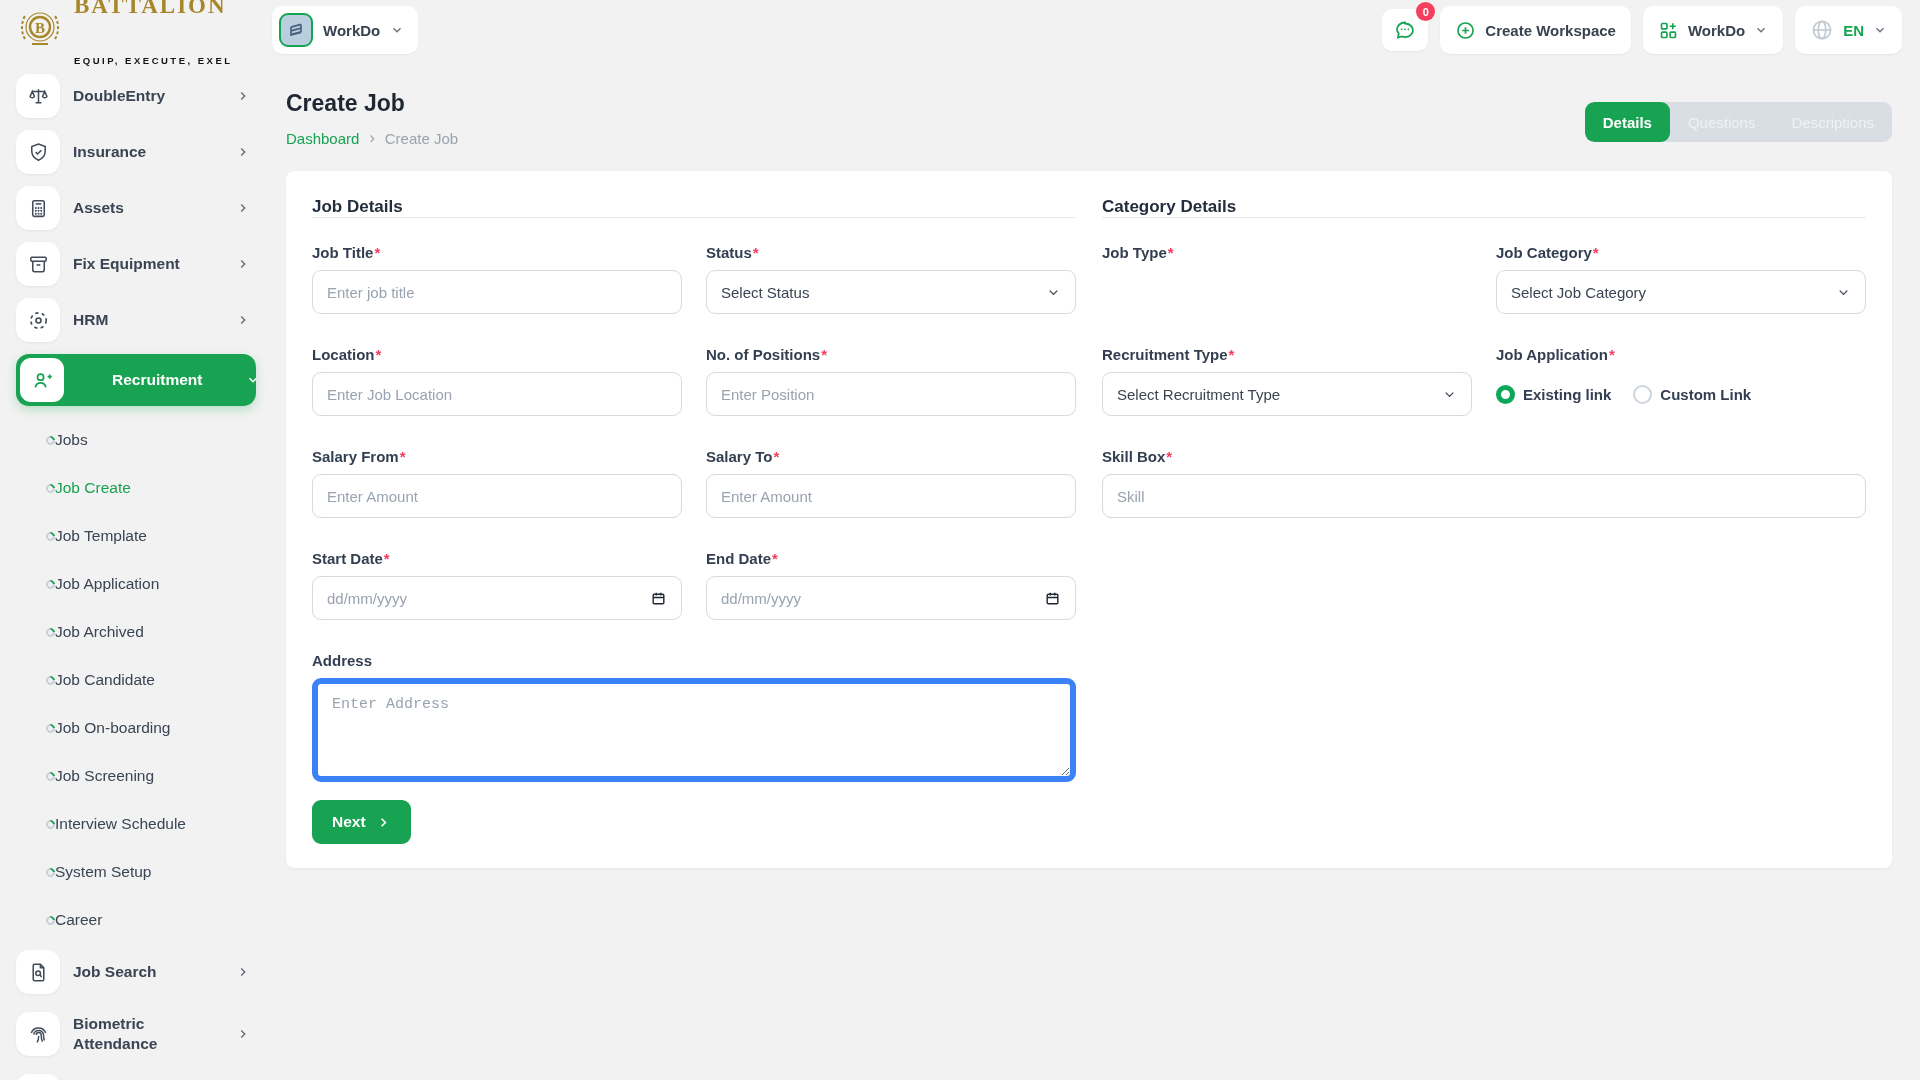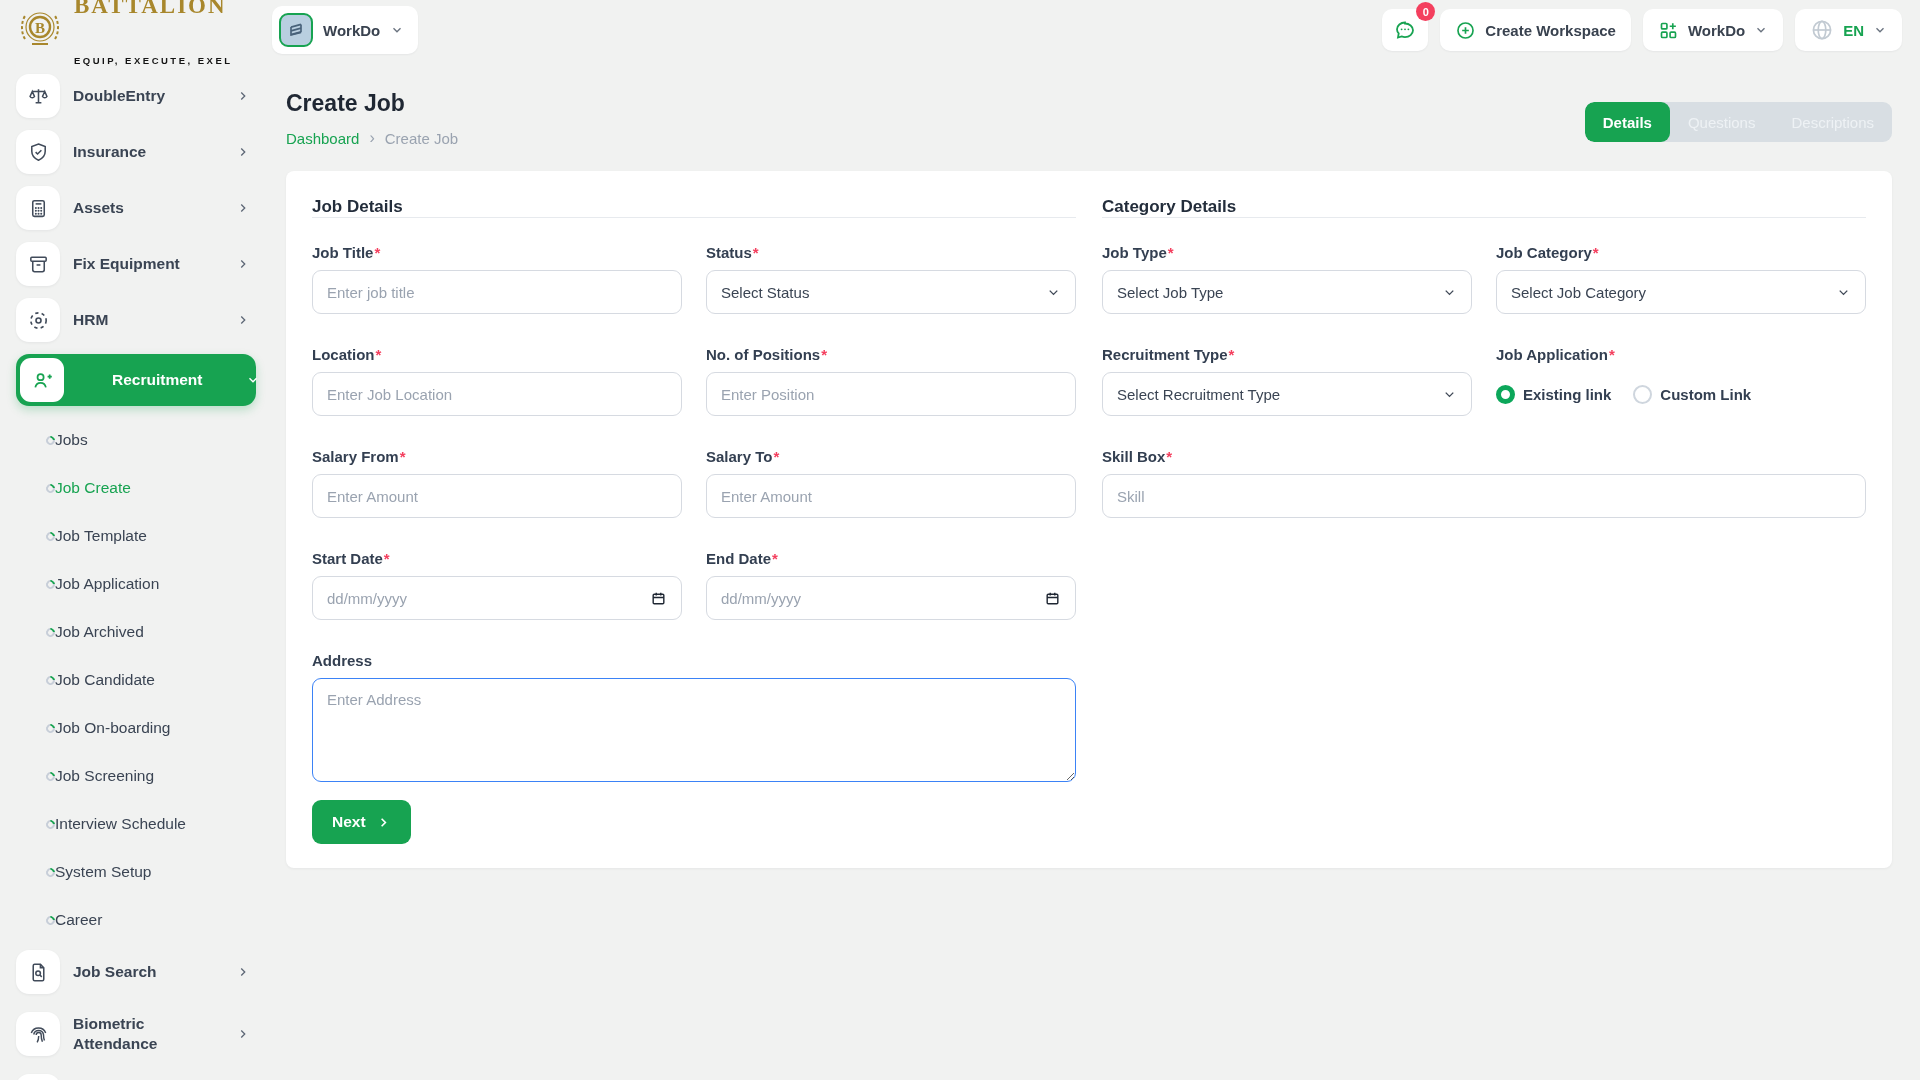--- a/index.html
+++ b/index.html
@@ -15,21 +15,21 @@
   .brand { width:272px; display:flex; align-items:center; gap:10px; padding-left:16px; }
   .brand-text { display:flex; flex-direction:column; line-height:1;gap:36px; }
   .brand-name { font-family:"Liberation Serif", serif; font-weight:bold; font-size:23px; letter-spacing:2px; color:#a8872c; }
   .brand-tagline { font-size:9.5px; font-weight:bold; letter-spacing:2.5px; color:#141414; margin-top:3px;text-align:right; }
   .ws-switch { display:flex; align-items:center; gap:10px; background:#fff; border-radius:10px; padding:7px 14px 7px 7px; box-shadow:0 1px 2px rgba(16,24,40,.05); cursor:pointer; }
   .ws-icon { width:34px; height:34px; border-radius:9px; background:#b9cfe0; border:2px solid #17a351; display:flex; align-items:center; justify-content:center; }
   .ws-label { font-size:15px; font-weight:600; color:#39424f; }
   .top-right { margin-left:auto; display:flex; align-items:center; gap:12px; padding-right:18px; }
   .icon-btn { position:relative; width:46px; height:42px; background:#fff; border-radius:10px; display:flex; align-items:center; justify-content:center; box-shadow:0 1px 2px rgba(16,24,40,.05); cursor:pointer; }
   .badge { position:absolute; top:-7px; right:-7px; min-width:19px; height:19px; padding:0 5px; background:#f43f5e; color:#fff; font-size:11px; font-weight:bold; border-radius:10px; display:flex; align-items:center; justify-content:center; }
-  .pill-btn { height:42px; background:#fff; border-radius:10px; display:flex; align-items:center; gap:9px; padding:0 15px; box-shadow:0 1px 2px rgba(16,24,40,.05); font-size:15px; font-weight:600; color:#39424f; cursor:pointer; }
+  .pill-btn { height:48px; background:#fff; border-radius:10px; display:flex; align-items:center; gap:9px; padding:0 15px; box-shadow:0 1px 2px rgba(16,24,40,.05); font-size:15px; font-weight:600; color:#39424f; cursor:pointer; }
   .lang-en { color:#17a351; font-weight:bold; }
   .chev { flex:0 0 auto; }
   
   .sidebar { position:absolute; top:60px; left:0; width:272px; bottom:0; padding:14px 16px 0 16px; overflow:hidden; }
   .nav-item { display:flex; align-items:center; gap:13px; height:44px; margin-bottom:12px; cursor:pointer; }
   .nav-icon { width:44px; height:44px; flex:0 0 auto; background:#fff; border-radius:13px; display:flex; align-items:center; justify-content:center; box-shadow:0 1px 3px rgba(16,24,40,.06); color:#414b5a; }
   .nav-label { font-size:15.5px; font-weight:600; color:#3a4453; }
   .nav-chev { margin-left:auto; margin-right:6px; color:#5c6675; }
   .nav-item.active-parent { background:#17a351; border-radius:13px; height:52px; margin:0 0 10px 0; box-shadow:0 4px 10px rgba(23,163,81,.25);gap:44px; }
   .nav-item.active-parent .nav-icon { width:44px; height:44px; margin:4px; border-radius:11px; color:#17a351; box-shadow:none; }
@@ -66,22 +66,22 @@
     display:flex; align-items:center; padding:0 14px; font-size:15px; background:#fff;
   }
   input.control-input { display:block; font-family:"Liberation Sans", sans-serif; color:#39424f; outline:none; }
   input.control-input::placeholder { color:#9aa3b0; }
   .control .value { color:#3a4453; }
   .control .ph { color:#9aa3b0; }
   .control .right { margin-left:auto; color:#3f4856; display:flex; align-items:center; }
   .control.disabled { background:#e9ecef; border-color:#d6dae1; }
   .control.disabled .value { color:#55606e; }
   textarea.control-area {
-    width:100%; height:104px; border:1px solid #3b82f6; border-radius:9px; padding:12px 14px;
-    font-family:Liberation Sans, sans-serif; font-size:15px; color:#39424f; resize:both; outline:none;
+    width:100%; height:104px; border:6px solid #3b82f6; border-radius:9px; padding:12px 14px;
+    font-family:Liberation Mono, monospace; font-size:15px; color:#39424f; resize:both; outline:none;
   }
   textarea.control-area::placeholder { color:#9aa3b0; }
   .radio-row { display:flex; align-items:center; gap:22px; height:44px; }
   .radio-opt { display:flex; align-items:center; gap:8px; cursor:pointer; }
   .radio-dot { width:19px; height:19px; border-radius:50%; border:2px solid #cfd6de; background:#fff; }
   .radio-opt.selected .radio-dot { border:5.5px solid #0ca75a; }
   .radio-label { font-size:15px; font-weight:600; color:#333f51; }
   .card-footer { display:flex; justify-content:flex-start; margin-top:14px; }
   .next-btn { background:#17a351; color:#fff; border:none; border-radius:9px; height:44px; padding:0 20px;
     font-family:"Liberation Sans", sans-serif; font-size:15.5px; font-weight:600; display:flex; align-items:center; gap:10px; cursor:pointer; }
@@ -463,28 +463,20 @@
           </div>
         </div>
       </div>
 
       <div class="col">
         <div class="section-heading">Category Details</div>
 
         <div class="row">
           <div class="field">
             <span class="flabel"><span>Job Type</span><span class="req">*</span></span>
-            <div class="control">
-              <span class="value">Select Job Type</span>
-              <span class="right">
-                <svg width="15" height="15" viewBox="0 0 24 24" fill="none" stroke="#3f4856" stroke-width="2.2">
-                    <path d="M6 9l6 6 6-6"></path>
-                  </svg>
-              </span>
-            </div>
           </div>
           <div class="field">
             <span class="flabel"><span>Job Category</span><span class="req">*</span></span>
             <div class="control">
               <span class="value">Select Job Category</span>
               <span class="right">
                 <svg width="15" height="15" viewBox="0 0 24 24" fill="none" stroke="#3f4856" stroke-width="2.2">
                     <path d="M6 9l6 6 6-6"></path>
                   </svg>
               </span>

